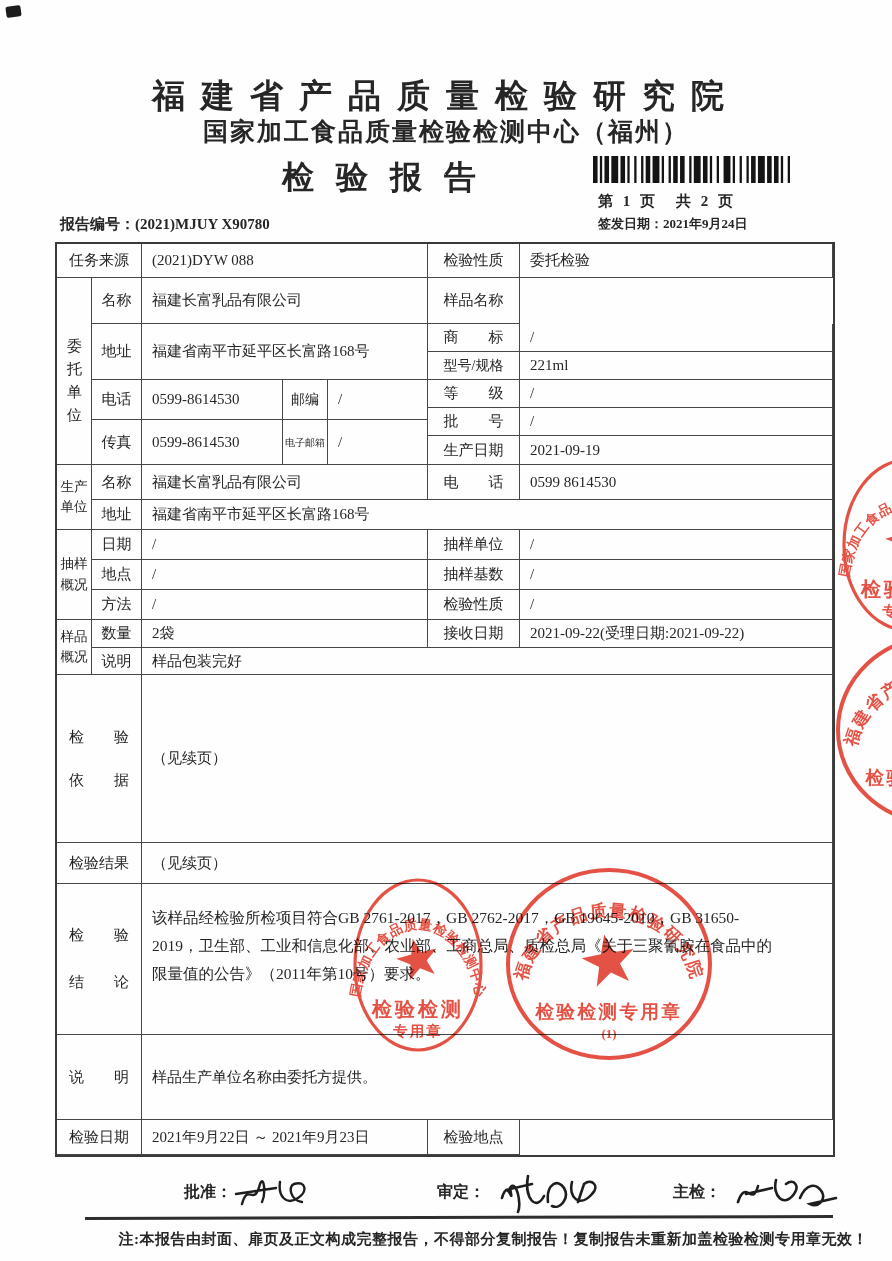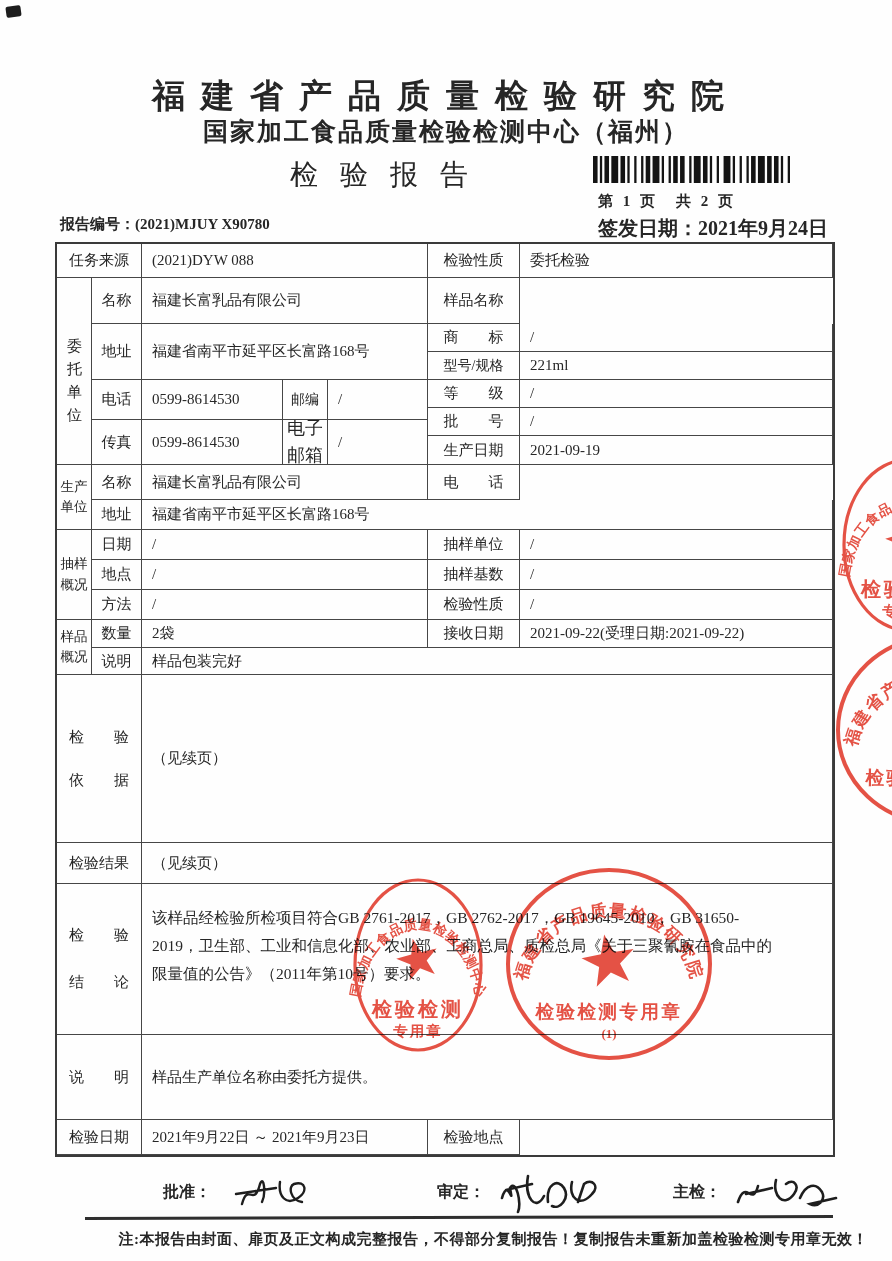--- a/index.html
+++ b/index.html
@@ -5,25 +5,25 @@
   html,body{margin:0;padding:0;background:#e8e8e8;}
   .page{position:relative;width:892px;height:1261px;background:#fefefe;overflow:hidden;
         font-family:"Liberation Serif","DejaVu Serif",serif;color:#262626;}
   
   .speck{position:absolute;left:6px;top:6px;width:15px;height:11px;background:#1d1d1d;border-radius:2px;transform:rotate(-8deg);}
   .org-name{position:absolute;left:0;top:74px;width:892px;text-align:center;
             font-size:33px;font-weight:700;letter-spacing:16px;white-space:nowrap;}
   .center-name{position:absolute;left:0;top:115px;width:892px;text-align:center;
             font-size:25px;font-weight:700;letter-spacing:2px;}
   .report-title{position:absolute;left:0;top:156px;width:780px;text-align:center;
-            font-size:28px;font-weight:400;letter-spacing:22px;}
+            font-size:32px;font-weight:700;letter-spacing:22px;}
   .barcode{position:absolute;left:593px;top:156px;width:197px;height:27px;}
   .page-info{position:absolute;left:598px;top:192px;font-size:15px;letter-spacing:3px;font-weight:600;}
   .report-no{position:absolute;left:60px;top:215px;font-size:15px;font-weight:600;}
-  .issue-date{position:absolute;left:598px;top:215px;font-size:20px;font-weight:600;}
+  .issue-date{position:absolute;left:598px;top:215px;font-size:13px;font-weight:600;}
   
   .report-table{position:absolute;left:55px;top:242px;width:776px;height:911px;
       border:2px solid #3a3a3a;display:grid;
       grid-template-columns:35px 50px 141px 45px 100px 92px 313px;
       grid-template-rows:34px 46px 28px 28px 28px 12px 16px 29px 35px 30px 30px 30px 30px 28px 27px 168px 41px 151px 85px 35px;
       font-size:15px;line-height:1.25;}
   .cell{border-right:1px solid #464646;border-bottom:1px solid #464646;
         display:flex;align-items:center;overflow:hidden;box-sizing:border-box;padding:0 6px;}
   .lab{justify-content:center;text-align:left;}
   .val{justify-content:flex-start;padding-left:10px;}
@@ -114,29 +114,30 @@
     <div class="cell lab glab" style="grid-column:4/5;grid-row:5/7;font-size:14px">邮编</div>
     <div class="cell val" style="grid-column:5/6;grid-row:5/7">/</div>
     <div class="cell lab" style="grid-column:6/7;grid-row:5">等　　级</div>
     <div class="cell val" style="grid-column:7/8;grid-row:5">/</div>
 
     <div class="cell lab" style="grid-column:6/7;grid-row:6/8">批　　号</div>
     <div class="cell val" style="grid-column:7/8;grid-row:6/8">/</div>
 
     <div class="cell lab" style="grid-column:2/3;grid-row:7/9">传真</div>
     <div class="cell val" style="grid-column:3/4;grid-row:7/9">0599-8614530</div>
-    <div class="cell lab glab" style="grid-column:4/5;grid-row:7/9;font-size:18px">电子邮箱</div>
+    <div class="cell lab glab" style="grid-column:4/5;grid-row:7/9;font-size:10px">电子邮箱</div>
     <div class="cell val" style="grid-column:5/6;grid-row:7/9">/</div>
     <div class="cell lab" style="grid-column:6/7;grid-row:8/9">生产日期</div>
     <div class="cell val" style="grid-column:7/8;grid-row:8/9">2021-09-19</div>
 
     <div class="cell glab" style="grid-column:1/2;grid-row:9/11">生产单位</div>
     <div class="cell lab" style="grid-column:2/3;grid-row:9">名称</div>
     <div class="cell val" style="grid-column:3/6;grid-row:9">福建长富乳品有限公司</div>
     <div class="cell lab" style="grid-column:6/7;grid-row:9">电　　话</div>
+    <div class="cell val" style="grid-column:7/8;grid-row:9">0599 8614530</div>
     <div class="cell lab" style="grid-column:2/3;grid-row:10">地址</div>
     <div class="cell val" style="grid-column:3/8;grid-row:10">福建省南平市延平区长富路168号</div>
 
     <div class="cell glab" style="grid-column:1/2;grid-row:11/14">抽样概况</div>
     <div class="cell lab" style="grid-column:2/3;grid-row:11">日期</div>
     <div class="cell val" style="grid-column:3/6;grid-row:11">/</div>
     <div class="cell lab" style="grid-column:6/7;grid-row:11">抽样单位</div>
     <div class="cell val" style="grid-column:7/8;grid-row:11">/</div>
     <div class="cell lab" style="grid-column:2/3;grid-row:12">地点</div>
     <div class="cell val" style="grid-column:3/6;grid-row:12">/</div>
@@ -226,21 +227,21 @@
       <textPath href="#arcRound2" startOffset="50%" text-anchor="middle">福建省产品质量检验研究院</textPath>
     </text>
     <g transform="rotate(-10 106 96)">
         <polygon fill="#e23a2b" points="106,68 112.6,87 132.4,87.5 116.6,99.3 122.4,118.3 106,106.6 89.6,118.3 95.4,99.3 79.6,87.5 99.4,87"></polygon>
       </g>
     <text x="106" y="152" text-anchor="middle" fill="#e23a2b" font-size="18.5" font-weight="700" letter-spacing="2.5">检验检测专用章</text>
     <text x="106" y="172" text-anchor="middle" fill="#e23a2b" font-size="13" font-weight="700">(1)</text>
   </svg>
 
   <div class="sig-row">
-    <span class="sig-label" style="left:163px">批准：</span>
+    <span class="sig-label" style="left:184px">批准：</span>
     <svg class="sig-svg" style="left:228px" width="110" height="50" viewBox="0 0 110 50">
       <path d="M14,36 C20,14 26,40 32,16 C36,6 38,26 34,34 M8,26 L48,20 M52,14 C50,28 58,38 70,30 C80,24 78,12 66,16 C60,18 62,32 74,34" stroke="#1e1e1e" stroke-width="2.4" fill="none" stroke-linecap="round"></path>
     </svg>
     <span class="sig-label" style="left:437px">审定：</span>
     <svg class="sig-svg" style="left:492px" width="120" height="52" viewBox="0 0 120 52">
       <path d="M10,30 C16,8 22,42 18,20 C24,10 30,36 26,44 M14,22 L40,16 M36,8 C32,30 44,44 52,28 M56,34 C54,16 66,10 72,20 C78,30 68,42 60,38 M80,14 C76,30 88,40 100,26 C108,18 100,10 92,16 L86,34" stroke="#1e1e1e" stroke-width="2.6" fill="none" stroke-linecap="round"></path>
     </svg>
     <span class="sig-label" style="left:673px">主检：</span>
     <svg class="sig-svg" style="left:728px" width="120" height="52" viewBox="0 0 120 52">
       <path d="M10,34 C18,10 24,40 30,18 M18,26 L44,20 M48,12 C44,28 56,40 66,26 C72,18 66,10 58,16 M72,30 C78,16 88,14 94,24 C98,32 90,40 82,36 L108,30" stroke="#1e1e1e" stroke-width="2.6" fill="none" stroke-linecap="round"></path>

